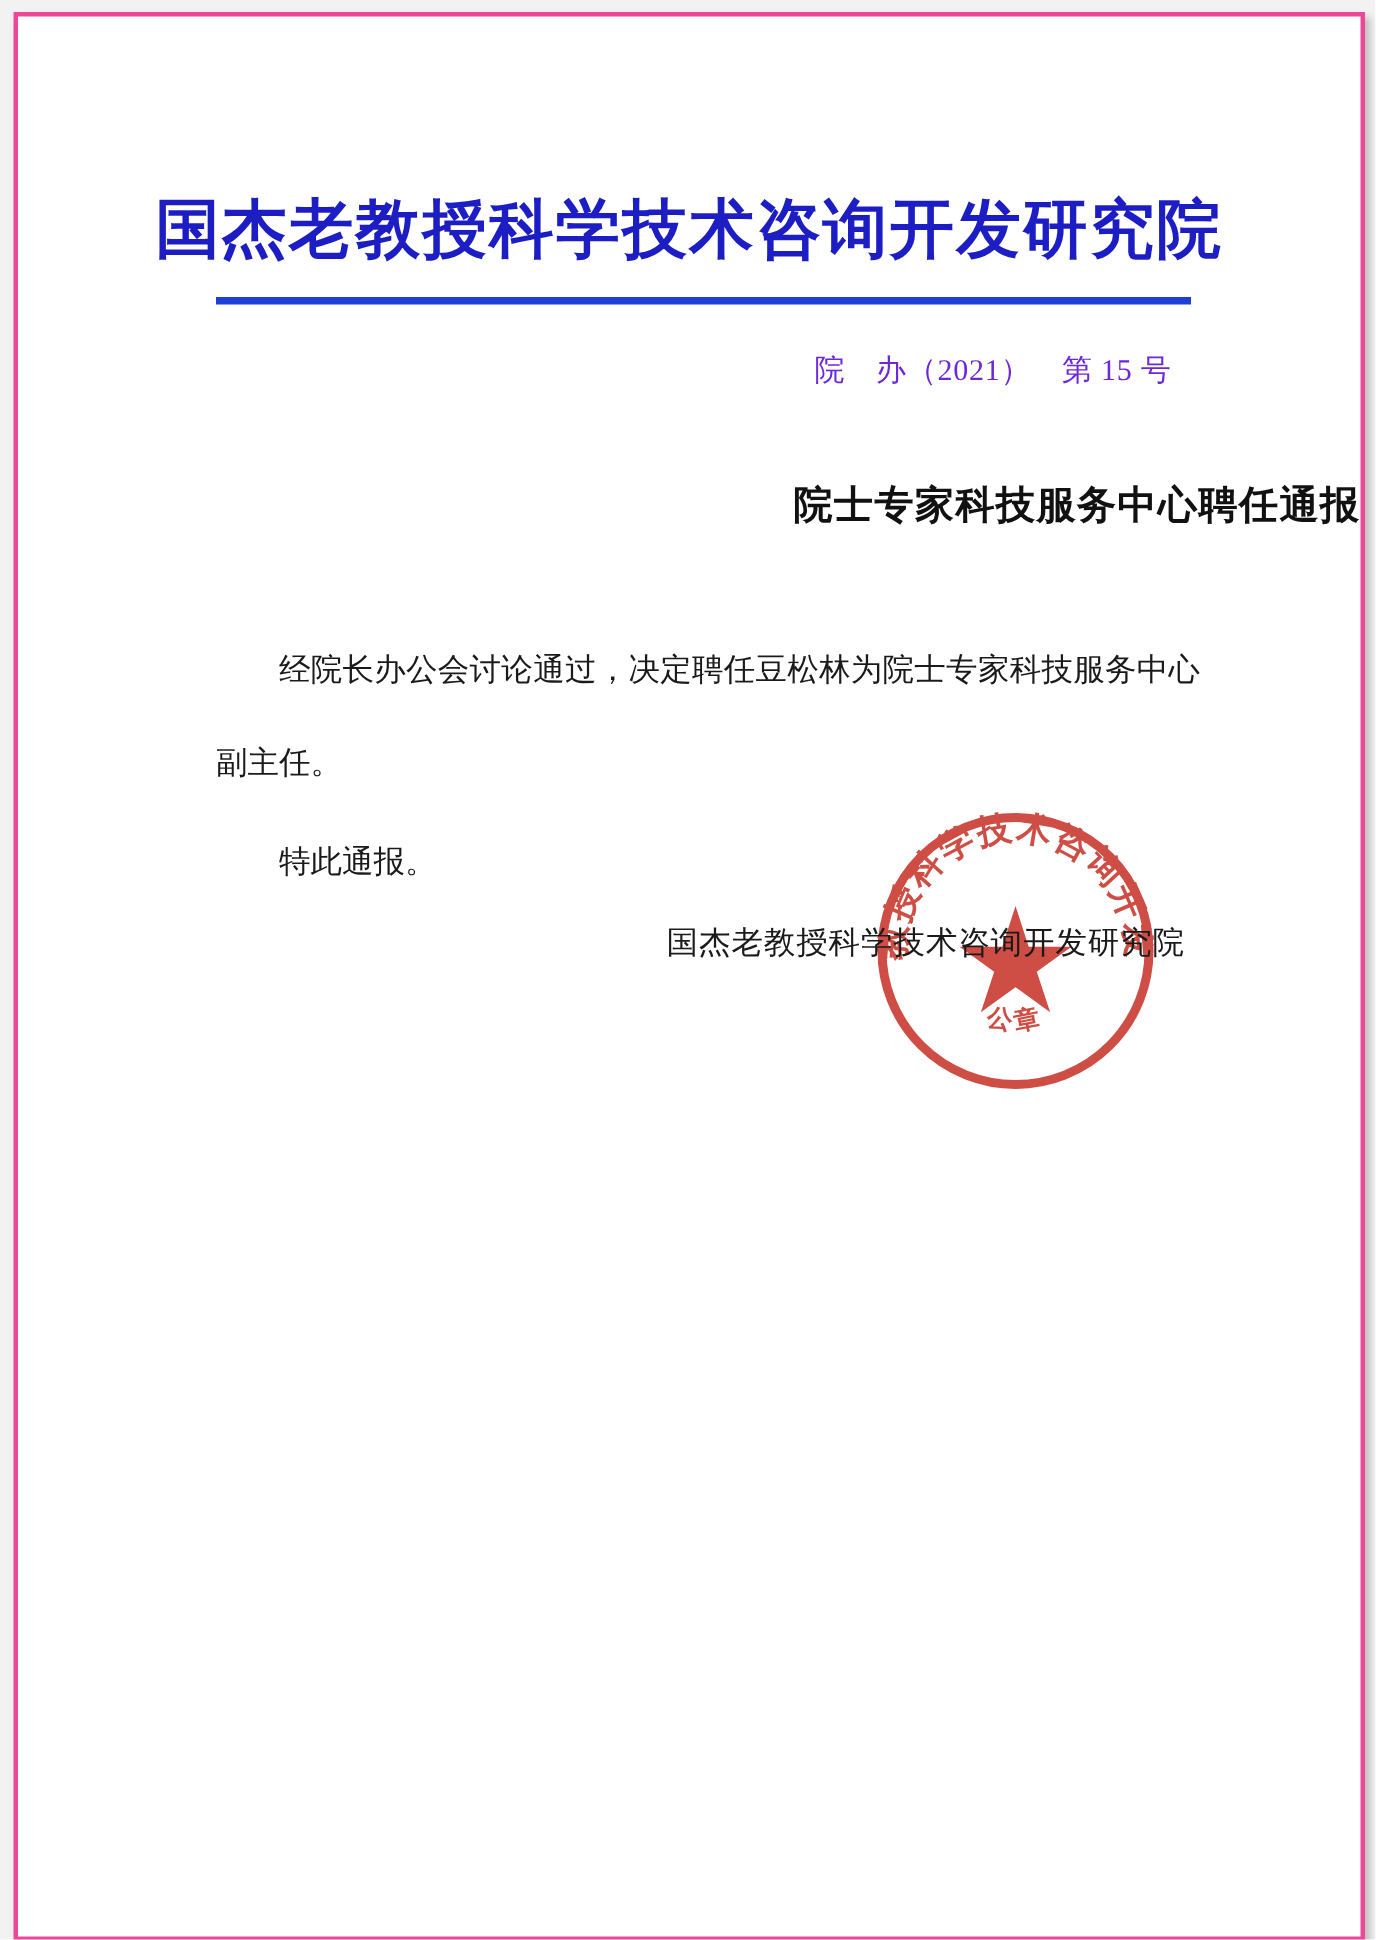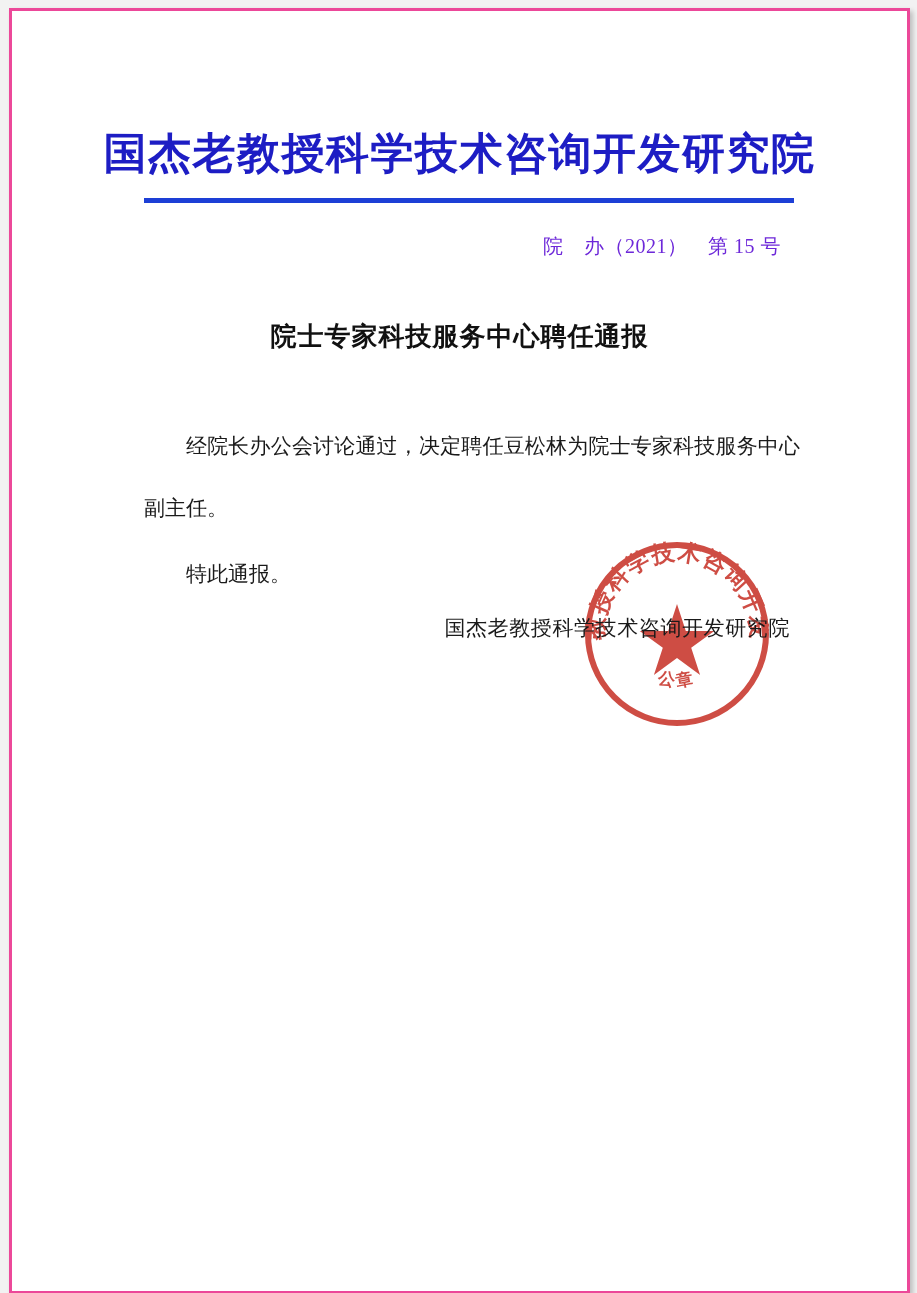--- a/index.html
+++ b/index.html
@@ -71,21 +71,21 @@
     letter-spacing: 0.5px;
     white-space: nowrap;
   }
 
   
   .doc-subject {
     position: absolute;
     left: 0;
     top: 308px;
     width: 100%;
-    text-align: center;
+    text-align: right;
     font-size: 26px;
     font-weight: bold;
     color: #111111;
     letter-spacing: 1px;
   }
 
   
   .body-block {
     position: absolute;
     left: 132px;

